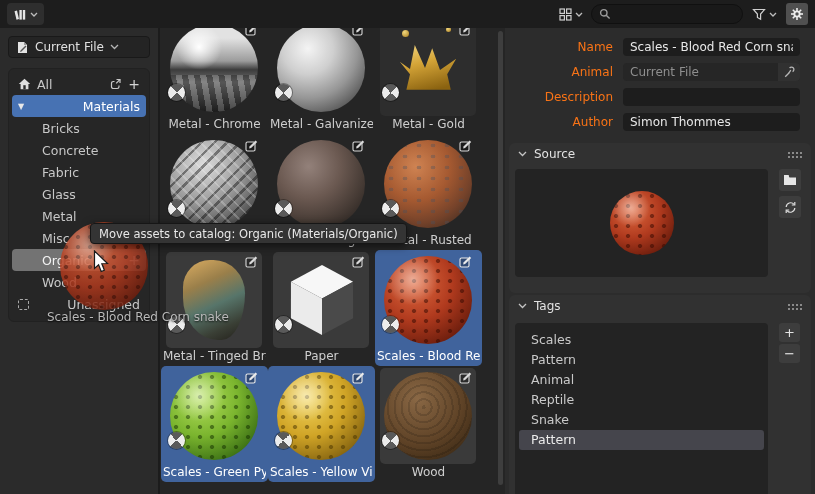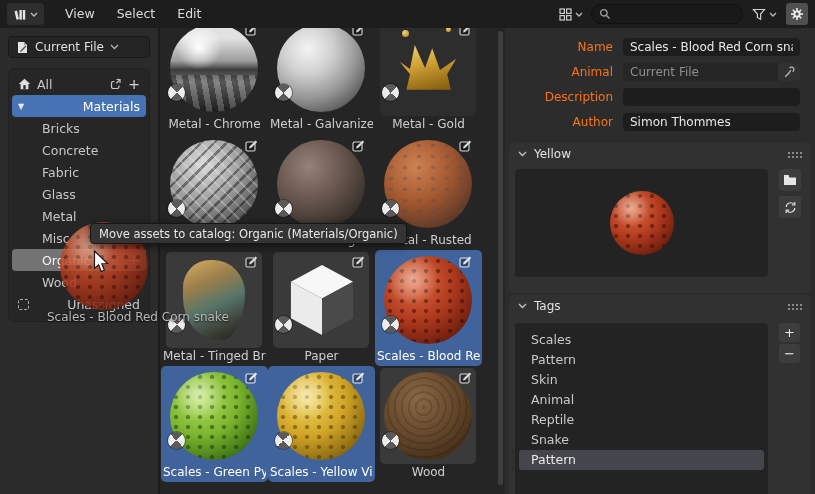--- a/index.html
+++ b/index.html
@@ -151,25 +151,20 @@
             <rect x="6.4" y="2" width="2.4" height="9.6" fill="#e6e6e6"></rect>
             <rect x="9.8" y="2" width="2.4" height="9.6" fill="#e6e6e6"></rect>
           </svg>
       </span>
       <span>
         <svg width="8" height="5" viewBox="0 0 8 5">
             <path d="M1 1 L4 4 L7 1" stroke="#bdbdbd" stroke-width="1.3" fill="none"></path>
           </svg>
       </span>
     </div>
-    <nav class="menus">
-      <span class="menu-item">View</span>
-      <span class="menu-item">Select</span>
-      <span class="menu-item">Edit</span>
-    </nav>
     <div class="tb-spacer"></div>
     <div class="dsize-btn">
       <span>
         <svg width="13" height="13" viewBox="0 0 13 13" fill="none" stroke="#cfcfcf" stroke-width="1.2">
             <rect x="1" y="1" width="4.4" height="4.4"></rect>
             <rect x="7.6" y="1" width="4.4" height="4.4"></rect>
             <rect x="1" y="7.6" width="4.4" height="4.4"></rect>
             <rect x="7.6" y="7.6" width="4.4" height="4.4"></rect>
           </svg>
       </span>
@@ -487,21 +482,21 @@
       <input class="finput" readonly="" value="Simon Thommes" style="">
     </div>
 
     <div class="panel panel-preview">
       <div class="phead">
         <span>
           <svg width="9" height="6" viewBox="0 0 9 6">
               <path d="M1 1 L4.5 4.5 L8 1" stroke="#c5c5c5" stroke-width="1.3" fill="none"></path>
             </svg>
         </span>
-        <span>Yellow</span>
+        <span>Source</span>
         <span class="grip"></span>
       </div>
       <div class="pbox">
         <div class="pv-sph sc-red"></div>
       </div>
       <div class="side-btns">
         <div class="sq-btn">
           <span>
             <svg width="14" height="12" viewBox="0 0 14 12">
                 <path d="M1 2 h4.4 l1.2 1.6 H13 V11 H1 Z" fill="#e6e6e6"></path>
@@ -528,21 +523,20 @@
           <svg width="9" height="6" viewBox="0 0 9 6">
               <path d="M1 1 L4.5 4.5 L8 1" stroke="#c5c5c5" stroke-width="1.3" fill="none"></path>
             </svg>
         </span>
         <span>Tags</span>
         <span class="grip"></span>
       </div>
       <div class="tags-list">
         <div class="tag-row">Scales</div>
         <div class="tag-row">Pattern</div>
-        <div class="tag-row">Skin</div>
         <div class="tag-row">Animal</div>
         <div class="tag-row">Reptile</div>
         <div class="tag-row">Snake</div>
         <div class="tag-row selected">Pattern</div>
       </div>
       <div class="pm-col">
         <div class="pm-btn">+</div>
         <div class="pm-btn">−</div>
       </div>
     </div>

